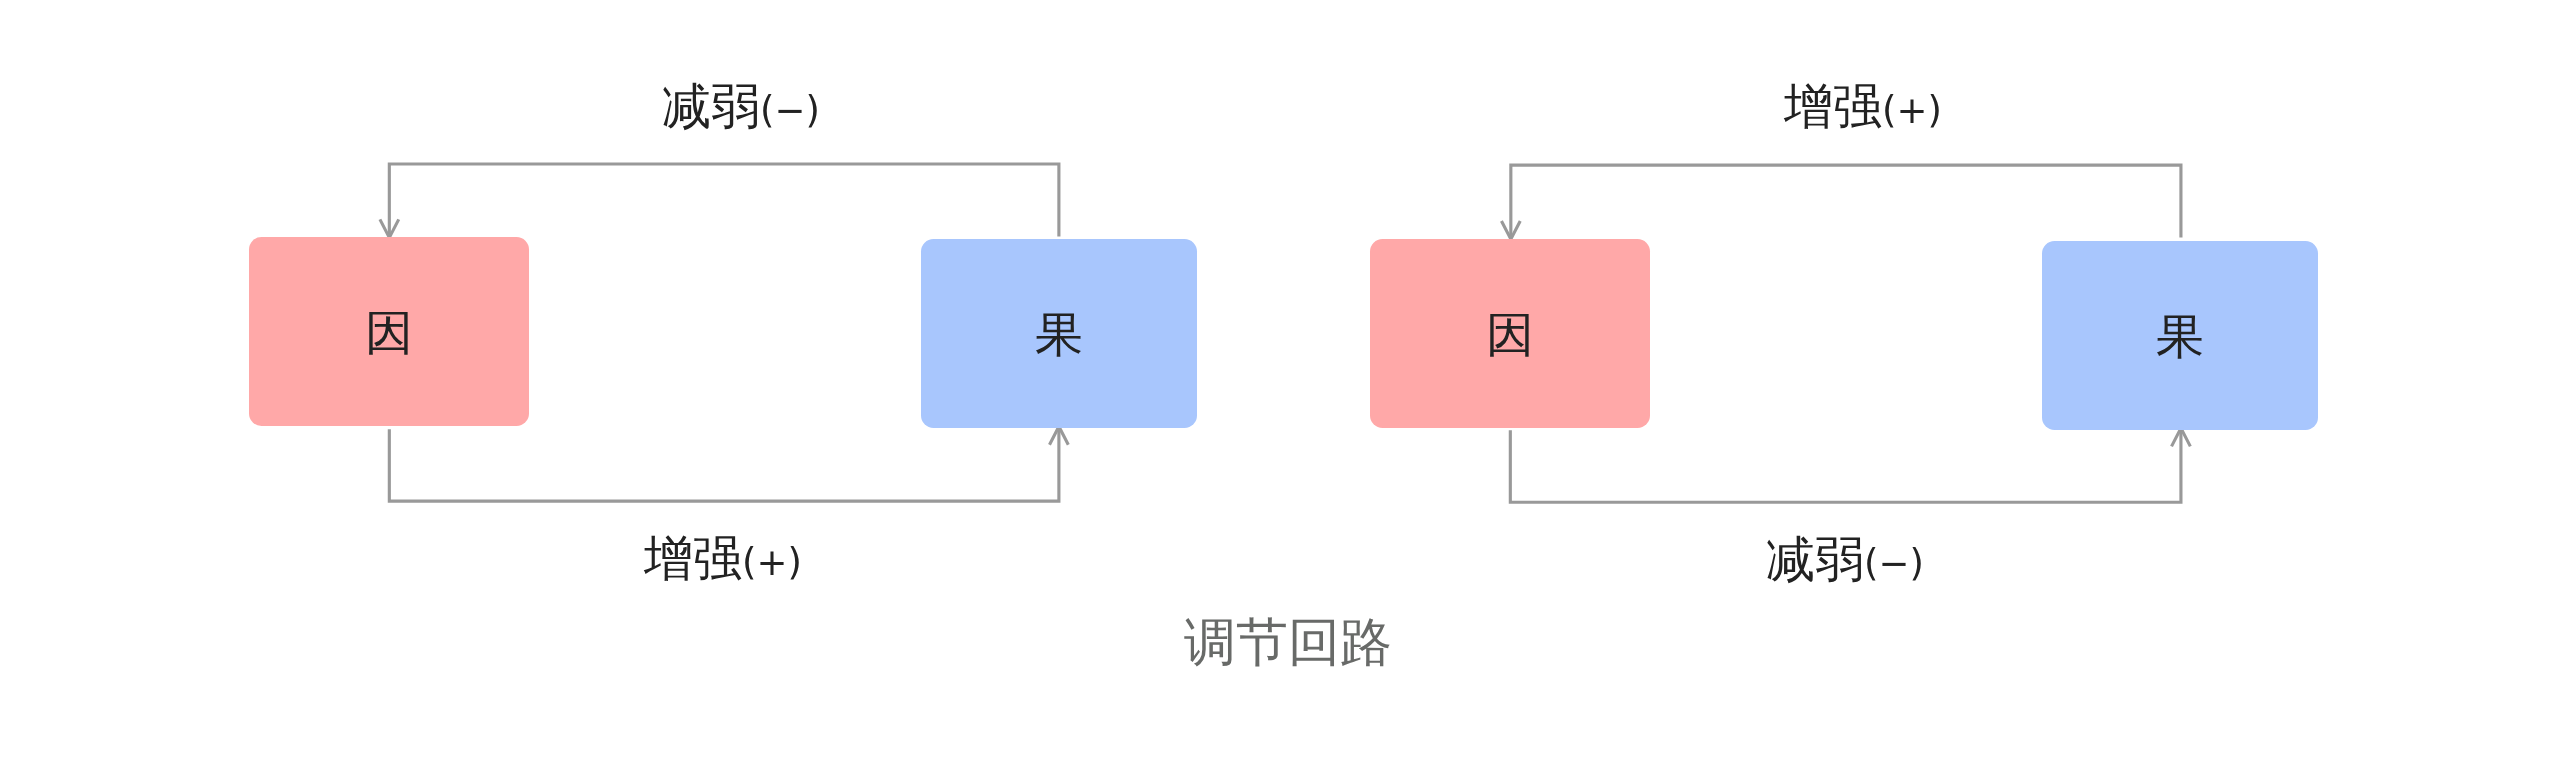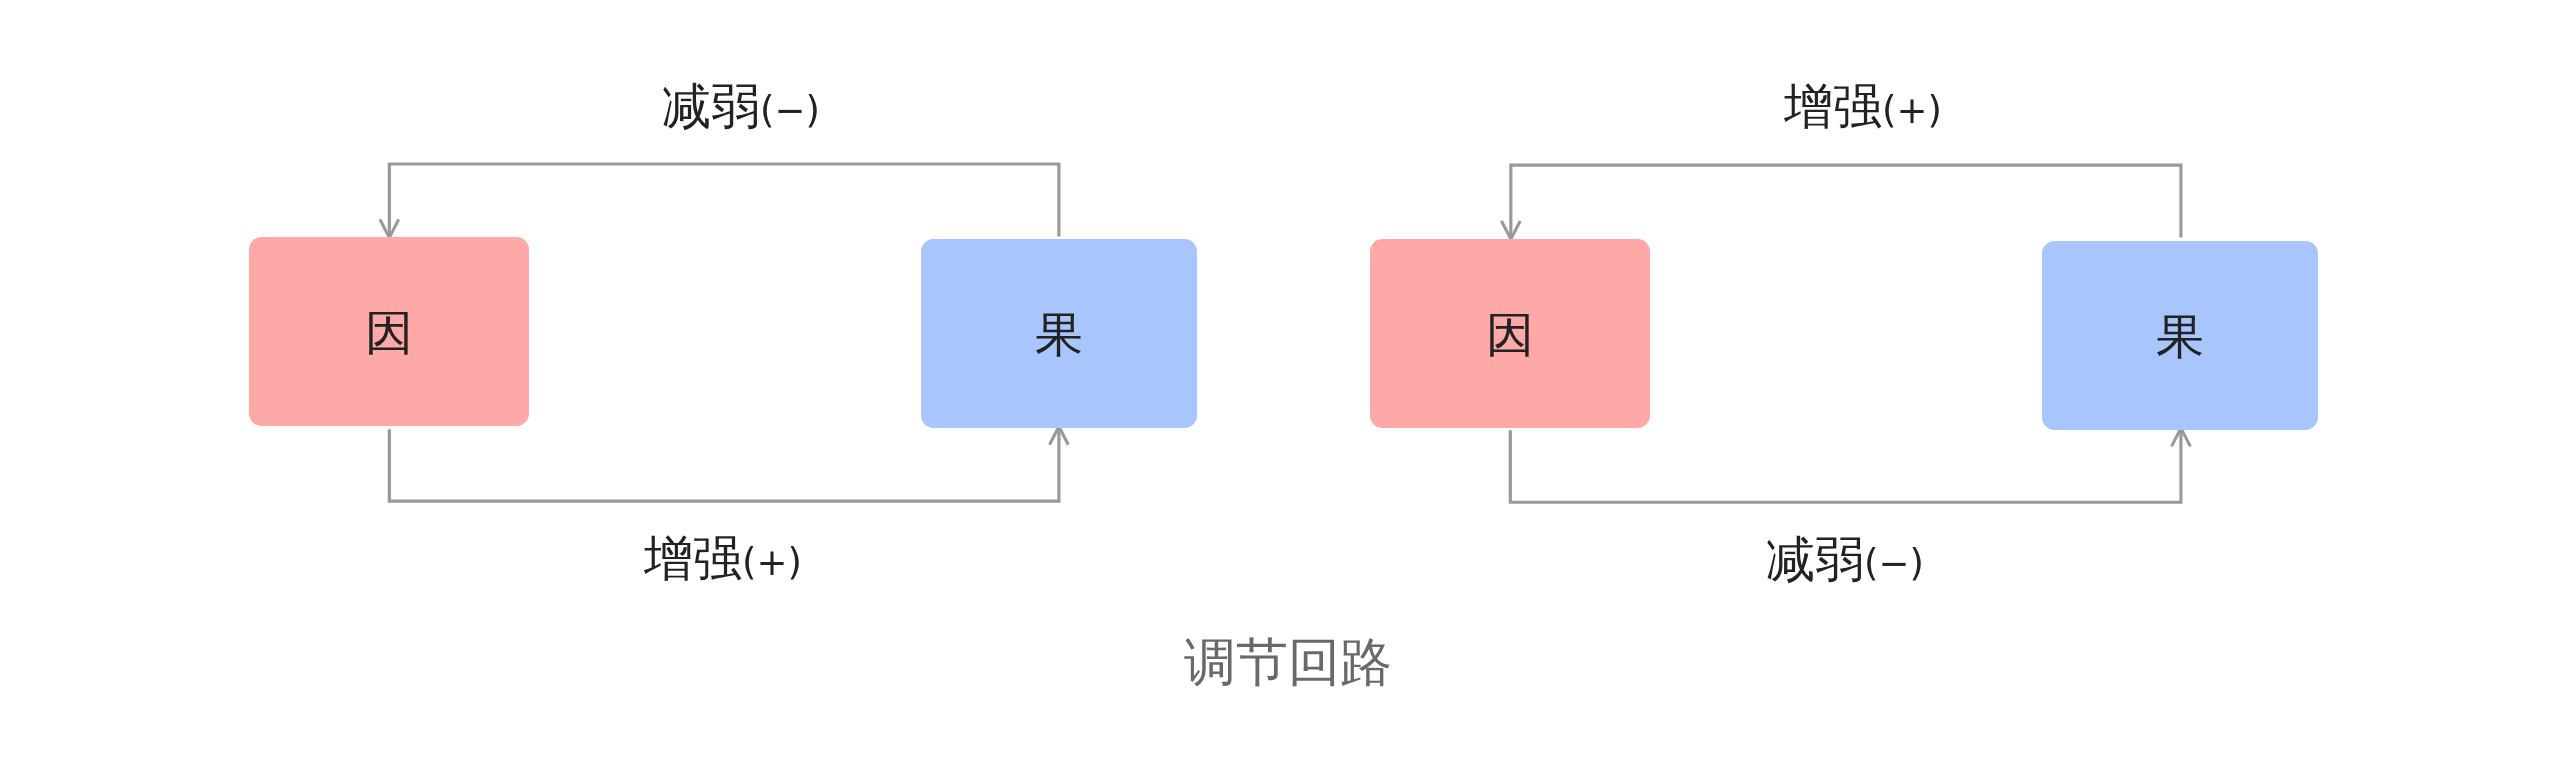--- a/index.html
+++ b/index.html
@@ -42,21 +42,21 @@
     }
     .edge-label .main {
       font-size: 49px;
     }
     .edge-label .sign {
       font-size: 37px;
     }
     .caption {
       position: absolute;
       left: 1288px;
-      top: 636px;
+      top: 616px;
       transform: translateX(-50%);
       font-size: 52px;
       line-height: 1;
       color: #686a68;
       white-space: nowrap;
     }
     svg.connectors {
       position: absolute;
       left: 0; top: 0;
     }

